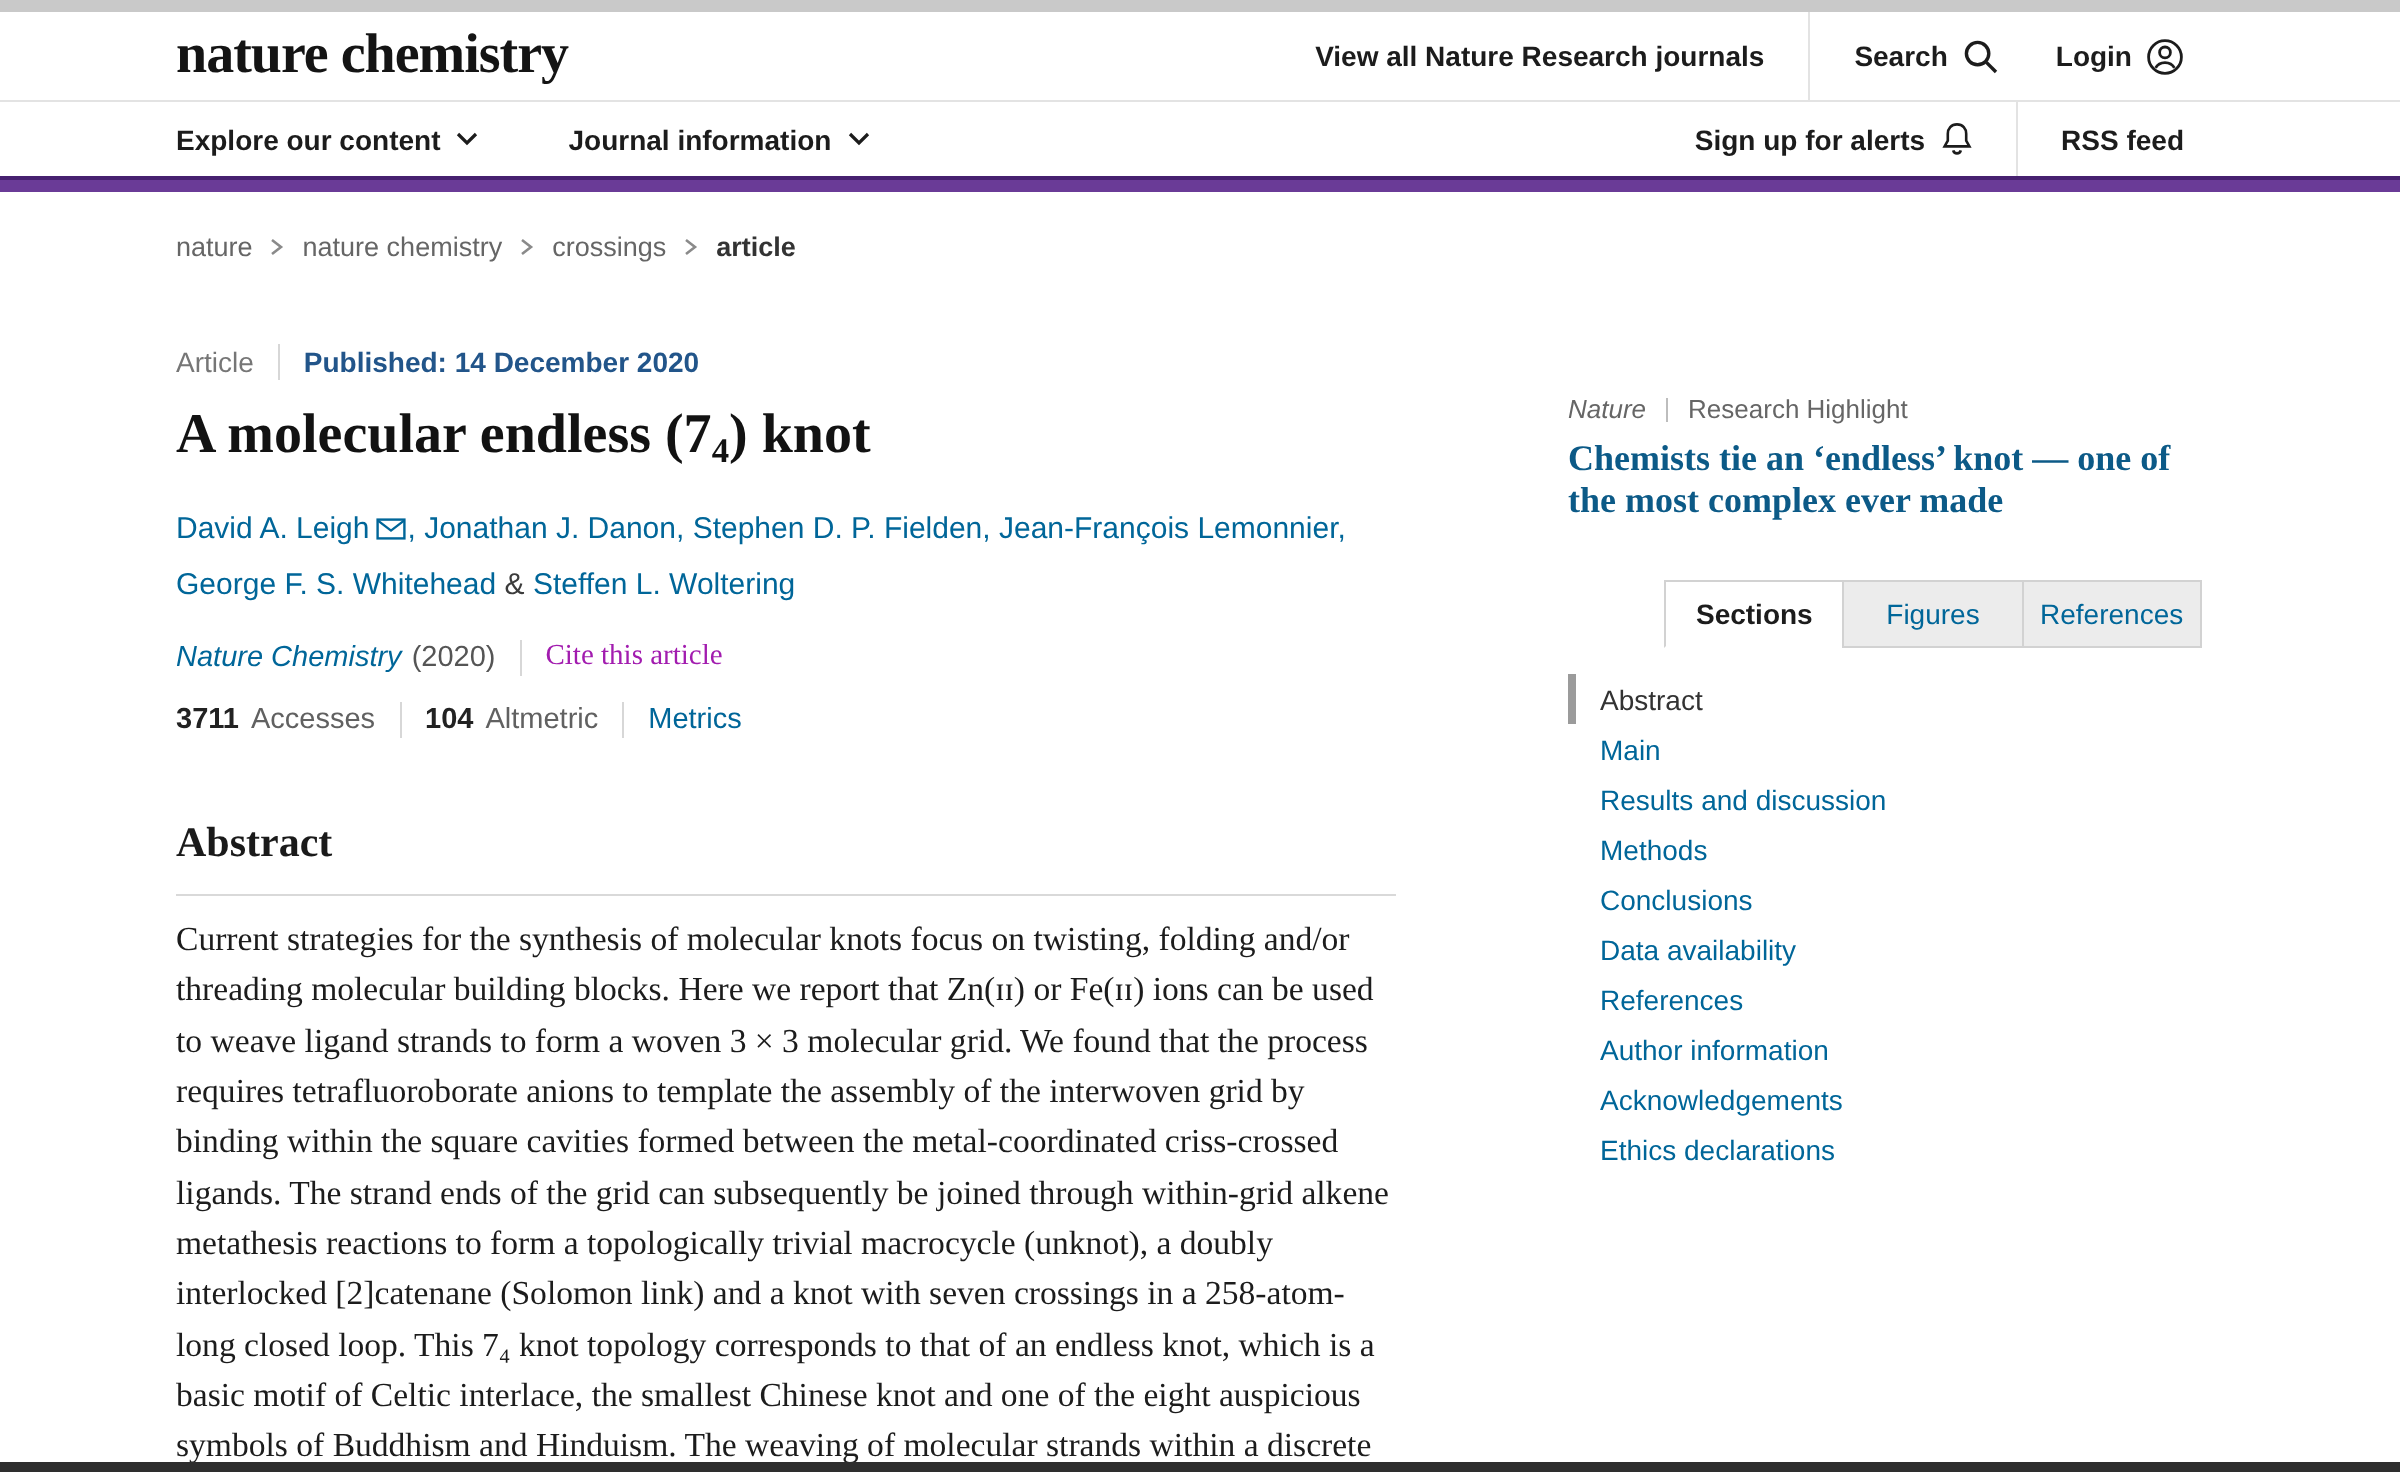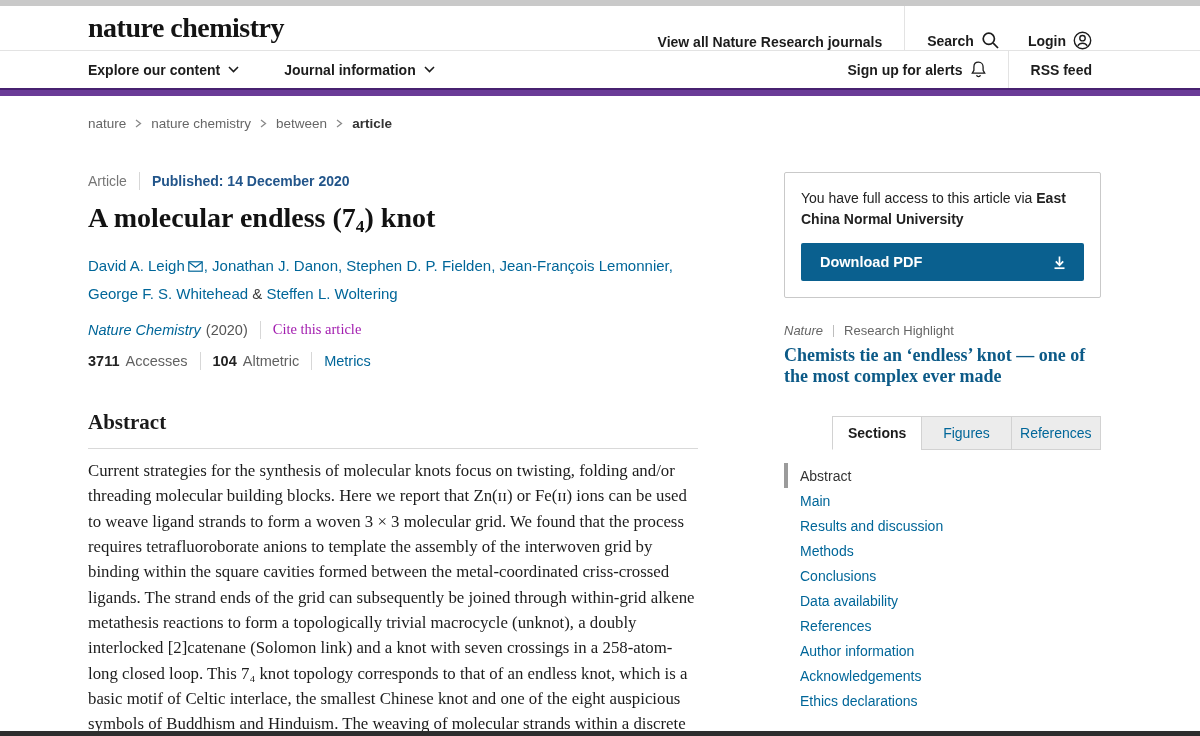--- a/index.html
+++ b/index.html
@@ -14,21 +14,21 @@
   
   .header-row1 {
     height: 45px; display: flex; align-items: center;
     padding: 0 108px 0 88px; border-bottom: 1px solid #e3e3e3; background: #fff;
   }
   .logo {
     font-family: "Liberation Serif", "DejaVu Serif", serif;
     font-weight: 700; font-size: 28px; letter-spacing: -0.5px; color: #141414;
     cursor: pointer;
   }
-  .header-right { margin-left: auto; display: flex; align-items: flex-end; height: 100%; }
+  .header-right { margin-left: auto; display: flex; align-items: center; height: 100%; }
   .hdr-link { font-size: 14px; font-weight: 700; color: #1c1c1c; display: flex; align-items: center; gap: 7px; cursor: pointer; white-space: nowrap; }
   .vdiv-tall { width: 1px; align-self: stretch; background: #e3e3e3; margin: 0 22px; }
   .gap28 { width: 28px; }
   .icon svg { display: block; }
 
   
   .header-row2 {
     height: 37px; display: flex; align-items: center;
     padding: 0 108px 0 88px; background: #fff;
   }
@@ -193,21 +193,21 @@
     <svg width="7" height="9" viewBox="0 0 7 9" fill="none" stroke="#8a8a8a" stroke-width="1.3">
         <polyline points="1,1 5.5,4.5 1,8"></polyline>
       </svg>
   </span>
   <span class="crumb">nature chemistry</span>
   <span class="crumb-sep">
     <svg width="7" height="9" viewBox="0 0 7 9" fill="none" stroke="#8a8a8a" stroke-width="1.3">
         <polyline points="1,1 5.5,4.5 1,8"></polyline>
       </svg>
   </span>
-  <span class="crumb">between</span>
+  <span class="crumb">crossings</span>
   <span class="crumb-sep">
     <svg width="7" height="9" viewBox="0 0 7 9" fill="none" stroke="#8a8a8a" stroke-width="1.3">
         <polyline points="1,1 5.5,4.5 1,8"></polyline>
       </svg>
   </span>
   <span class="crumb current">article</span>
 </div>
 
 <div class="content">
 
@@ -244,33 +244,20 @@
     </div>
 
     <h2 class="abstract-h serif">Abstract</h2>
     <hr class="abstract-rule">
     <p class="abstract-text serif">Current strategies for the synthesis of molecular knots focus on twisting, folding and/or threading molecular building blocks. Here we report that Zn(ɪɪ) or Fe(ɪɪ) ions can be used to weave ligand strands to form a woven 3 × 3 molecular grid. We found that the process requires tetrafluoroborate anions to template the assembly of the interwoven grid by binding within the square cavities formed between the metal-coordinated criss-crossed ligands. The strand ends of the grid can subsequently be joined through within-grid alkene metathesis reactions to form a topologically trivial macrocycle (unknot), a doubly interlocked [2]catenane (Solomon link) and a knot with seven crossings in a 258-atom-long closed loop. This 7₄ knot topology corresponds to that of an endless knot, which is a basic motif of Celtic interlace, the smallest Chinese knot and one of the eight auspicious symbols of Buddhism and Hinduism. The weaving of molecular strands within a discrete layer by anion-template metal–ion coordination opens the way for the synthesis of other molecular knot topologies and to woven polymer materials.</p>
 
   </div>
 
   <div class="side-col">
 
-    <div class="access-box">
-      <div class="access-text"><span>You have full access to this article via </span><b>East China Normal University</b></div>
-      <button class="download-btn">
-        <span>Download PDF</span>
-        <span class="icon">
-          <svg width="15" height="15" viewBox="0 0 15 15" fill="none" stroke="#ffffff" stroke-width="1.7">
-            <line x1="7.5" y1="1.5" x2="7.5" y2="9.5"></line>
-            <polyline points="3.8,6.4 7.5,10.2 11.2,6.4"></polyline>
-            <line x1="2.5" y1="13.2" x2="12.5" y2="13.2"></line>
-          </svg>
-        </span>
-      </button>
-    </div>
 
     <div class="assoc">
       <div class="assoc-meta">
         <span class="assoc-journal">Nature</span>
         <span class="assoc-div"></span>
         <span>Research Highlight</span>
       </div>
       <div class="assoc-headline serif">Chemists tie an ‘endless’ knot — one of the most complex ever made</div>
     </div>
 

